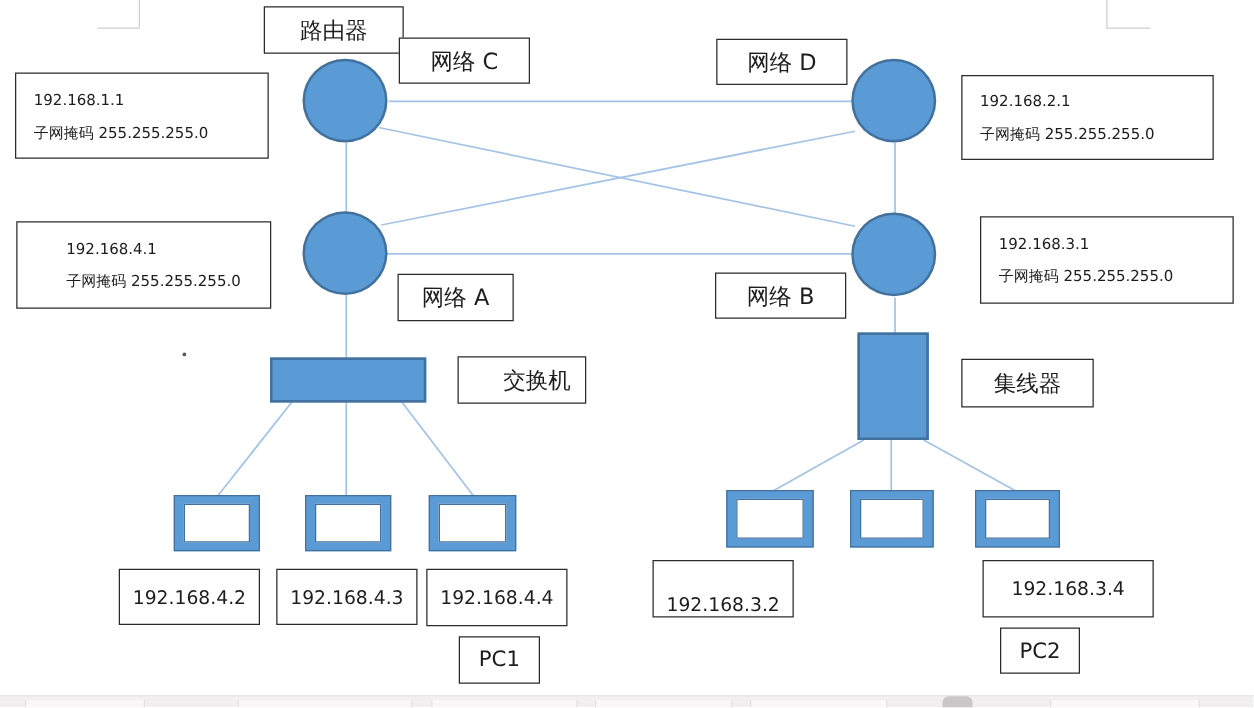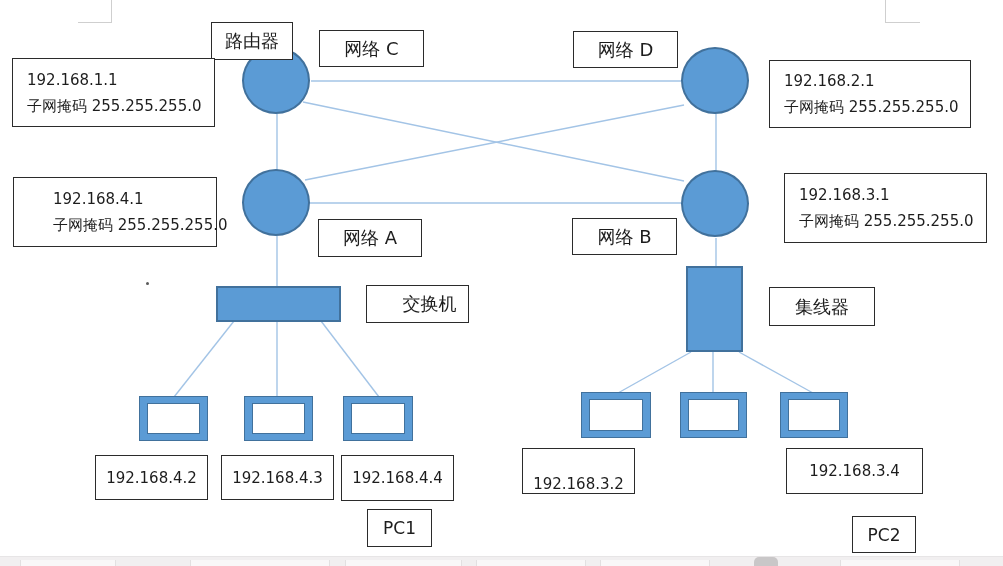--- a/index.html
+++ b/index.html
@@ -43,21 +43,21 @@
   
   .tbox{
     position:absolute;background:#ffffff;border:1px solid var(--box-border);
     display:flex;align-items:center;justify-content:center;
     z-index:3;white-space:nowrap;
   }
   .tbox.lbl{font-size:18px;}
   .tbox.ip{font-size:15px;}
   .tbox.info{
     flex-direction:column;align-items:flex-start;justify-content:center;
-    padding-left:14px;font-size:15px;line-height:26px;
+    padding-left:14px;font-size:12px;line-height:26px;
   }
   
   .corner-line{position:absolute;background:#cfcfcf;z-index:0;}
   #stray-dot{
     position:absolute;left:146px;top:282px;width:3px;height:3px;
     background:#5a5a5a;border-radius:50%;z-index:2;
   }
   #page-strip{
     position:absolute;left:0;top:556px;width:1003px;height:10px;
     background:#f1eff0;border-top:1px solid #e7e5e6;z-index:4;
@@ -119,30 +119,30 @@
   <div class="pc-icon" style="left:581px;top:392px;width:70px;height:46px;">
       <div class="screen"></div>
     </div>
   <div class="pc-icon" style="left:680px;top:392px;width:67px;height:46px;">
       <div class="screen"></div>
     </div>
   <div class="pc-icon" style="left:780px;top:392px;width:68px;height:46px;">
       <div class="screen"></div>
     </div>
 
-  <div class="tbox lbl" style="left:211px;top:22px;width:82px;height:38px;">
+  <div class="tbox lbl" style="left:211px;top:5px;width:112px;height:38px;">
       <span>路由器</span>
     </div>
   <div class="tbox lbl" style="left:319px;top:30px;width:105px;height:37px;">
       <span>网络 C</span>
     </div>
   <div class="tbox lbl" style="left:573px;top:31px;width:105px;height:37px;">
       <span>网络 D</span>
     </div>
-  <div class="tbox lbl" style="left:318px;top:219px;width:104px;height:38px;">
+  <div class="tbox lbl" style="left:318px;top:219px;width:93px;height:38px;">
       <span>网络 A</span>
     </div>
   <div class="tbox lbl" style="left:572px;top:218px;width:105px;height:37px;text-align:right;">
       <span>网络 B</span>
     </div>
   <div class="tbox lbl" style="left:366px;top:285px;width:103px;height:38px;padding-left:24px;">
       <span>交换机</span>
     </div>
   <div class="tbox lbl" style="left:769px;top:287px;width:106px;height:39px;">
       <span>集线器</span>
@@ -178,21 +178,21 @@
   <div class="tbox ip" style="left:522px;top:448px;width:113px;height:46px;align-items:flex-end;">
       <span>192.168.3.2</span>
     </div>
   <div class="tbox ip" style="left:786px;top:448px;width:137px;height:46px;align-items:center;">
       <span>192.168.3.4</span>
     </div>
 
   <div class="tbox lbl" style="left:367px;top:509px;width:65px;height:38px;font-size:17px;">
       <span>PC1</span>
     </div>
-  <div class="tbox lbl" style="left:852px;top:502px;width:64px;height:37px;font-size:17px;margin-top:14px;">
+  <div class="tbox lbl" style="left:800px;top:502px;width:64px;height:37px;font-size:17px;">
       <span>PC2</span>
     </div>
 
   <div id="stray-dot"></div>
 
   <div id="page-strip">
     <div class="seg" style="left:20px;width:96px;"></div>
     <div class="seg" style="left:190px;width:140px;"></div>
     <div class="seg" style="left:345px;width:117px;"></div>
     <div class="seg" style="left:476px;width:110px;"></div>

